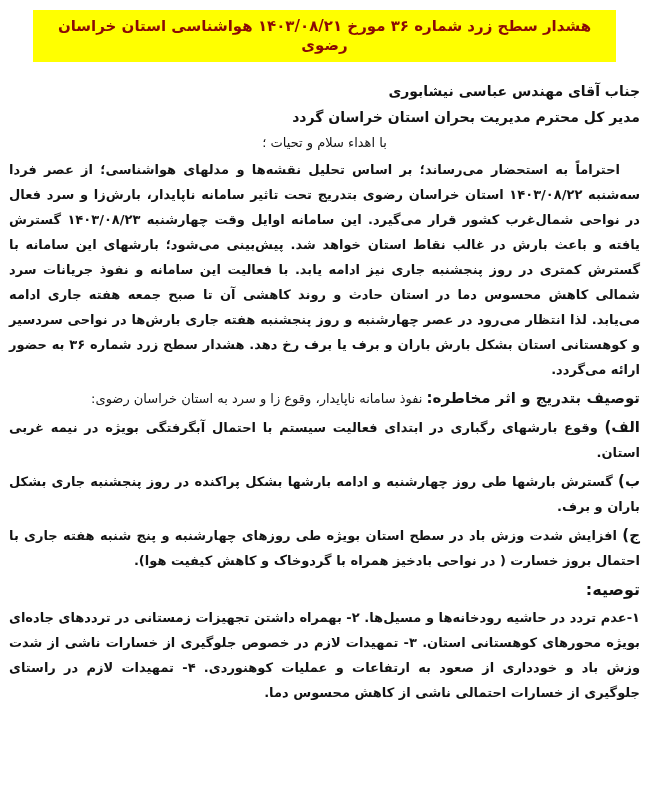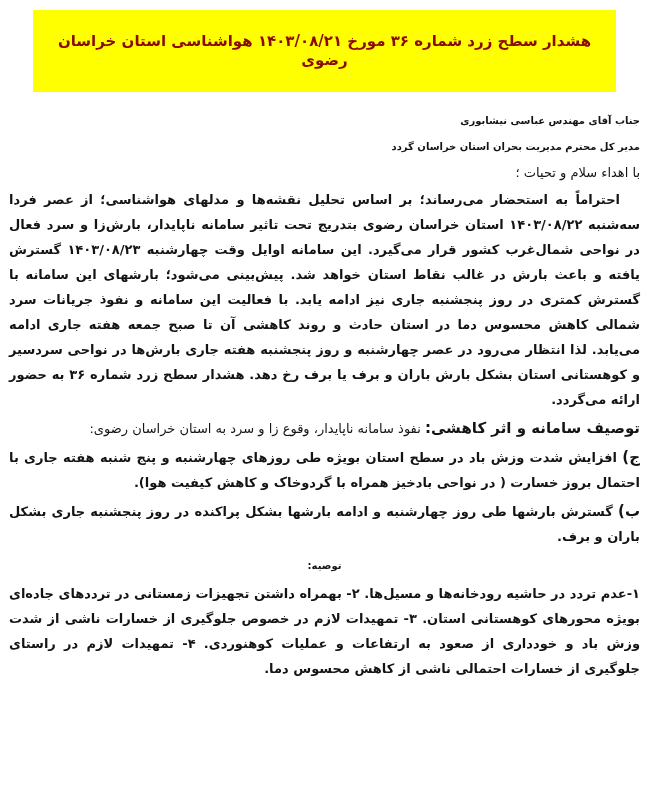--- a/index.html
+++ b/index.html
@@ -17,37 +17,37 @@
     padding: 10px 9px 0 9px;
     width: 649px;
   }
   .banner {
     background: #ffff00;
     color: #8b0a06;
     font-weight: bold;
     font-size: 15px;
     text-align: center;
     margin: 0 24px 16px 24px;
-    padding: 22px 4px;
+    padding: 7px 4px;
     line-height: 19px;
   }
   .recipient-name,
   .recipient-title {
     font-weight: bold;
-    font-size: 10px;
+    font-size: 14px;
     line-height: 26px;
     margin: 0;
     text-align: right;
   }
   .salutation {
     font-weight: normal;
     font-size: 13px;
     line-height: 25px;
     margin: 0 0 2px 0;
-    text-align: right;
+    text-align: center;
   }
   p.body {
     font-size: 13px;
     line-height: 25px;
     margin: 0 0 4px 0;
     text-align: justify;
     text-justify: inter-word;
   }
   p.bold { font-weight: bold; }
   .indent { text-indent: 20px; }
@@ -55,49 +55,50 @@
     font-weight: bold;
     font-size: 15px;
   }
   .regular { font-weight: normal; }
   .marker {
     font-weight: bold;
     font-size: 15px;
   }
   .reco-head {
     font-weight: bold;
-    font-size: 10px;
+    font-size: 16px;
     line-height: 26px;
     margin: 2px 0 2px 0;
-    text-align: center;
+    text-align: right;
   }
 </style>
 </head>
 <body>
 
 <div class="page">
 
   <div class="banner" style="background: rgb(255, 255, 0); color: rgb(139, 10, 6);">
     <span>هشدار سطح زرد شماره ۳۶ مورخ ۱۴۰۳/۰۸/۲۱ هواشناسی استان خراسان رضوی</span>
   </div>
 
   <p class="recipient-name">جناب آقای مهندس عباسی نیشابوری</p>
 
   <p class="recipient-title">مدیر کل محترم مدیریت بحران استان خراسان گردد</p>
 
   <p class="salutation">با اهداء سلام و تحیات ؛</p>
 
   <p class="body bold indent">احتراماً به استحضار می‌رساند؛ بر اساس تحلیل نقشه‌ها و مدلهای هواشناسی؛ از عصر فردا سه‌شنبه ۱۴۰۳/۰۸/۲۲ استان خراسان رضوی بتدریج تحت تاثیر سامانه ناپایدار، بارش‌زا و سرد فعال در نواحی شمال‌غرب کشور قرار می‌گیرد. این سامانه اوایل وقت چهارشنبه ۱۴۰۳/۰۸/۲۳ گسترش یافته و باعث بارش در غالب نقاط استان خواهد شد. پیش‌بینی می‌شود؛ بارشهای این سامانه با گسترش کمتری در روز پنجشنبه جاری نیز ادامه یابد. با فعالیت این سامانه و نفوذ جریانات سرد شمالی کاهش محسوس دما در استان حادث و روند کاهشی آن تا صبح جمعه هفته جاری ادامه می‌یابد. لذا انتظار می‌رود در عصر چهارشنبه و روز پنجشنبه هفته جاری بارش‌ها در نواحی سردسیر و کوهستانی استان بشکل بارش باران و برف یا برف رخ دهد. هشدار سطح زرد شماره ۳۶ به حضور ارائه می‌گردد.</p>
 
-  <p class="body"><span class="section-head">توصیف سامانه و اثر کاهشی:</span><span class="regular"> نفوذ سامانه ناپایدار، وقوع زا و سرد به استان خراسان رضوی:</span></p>
+  <p class="body"><span class="section-head">توصیف بتدریج و اثر مخاطره:</span><span class="regular"> نفوذ سامانه ناپایدار، وقوع زا و سرد به استان خراسان رضوی:</span></p>
 
+  <p class="body bold"><span class="marker">الف)</span><span> وقوع بارشهای رگباری در ابتدای فعالیت سیستم با احتمال آبگرفتگی بویژه در نیمه غربی استان.</span></p>
+
+  <p class="body bold"><span class="marker">ب)</span><span> گسترش بارشها طی روز چهارشنبه و ادامه بارشها بشکل پراکنده در روز پنجشنبه جاری بشکل باران و برف.</span></p>
 
   <p class="body bold"><span class="marker">ج)</span><span> افزایش شدت وزش باد در سطح استان بویژه طی روزهای چهارشنبه و پنج شنبه هفته جاری با احتمال بروز خسارت ( در نواحی بادخیز همراه با گردوخاک و کاهش کیفیت هوا).</span></p>
-
-  <p class="body bold"><span class="marker">ب)</span><span> گسترش بارشها طی روز چهارشنبه و ادامه بارشها بشکل پراکنده در روز پنجشنبه جاری بشکل باران و برف.</span></p>
 
 
 
   <p class="reco-head">توصیه:</p>
 
   <p class="body bold">۱-عدم تردد در حاشیه رودخانه‌ها و مسیل‌ها. ۲- بهمراه داشتن تجهیزات زمستانی در ترددهای جاده‌ای بویژه محورهای کوهستانی استان. ۳- تمهیدات لازم در خصوص جلوگیری از خسارات ناشی از شدت وزش باد و خودداری از صعود به ارتفاعات و عملیات کوهنوردی. ۴- تمهیدات لازم در راستای جلوگیری از خسارات احتمالی ناشی از کاهش محسوس دما.</p>
 
 </div>
 
 </body></html>

